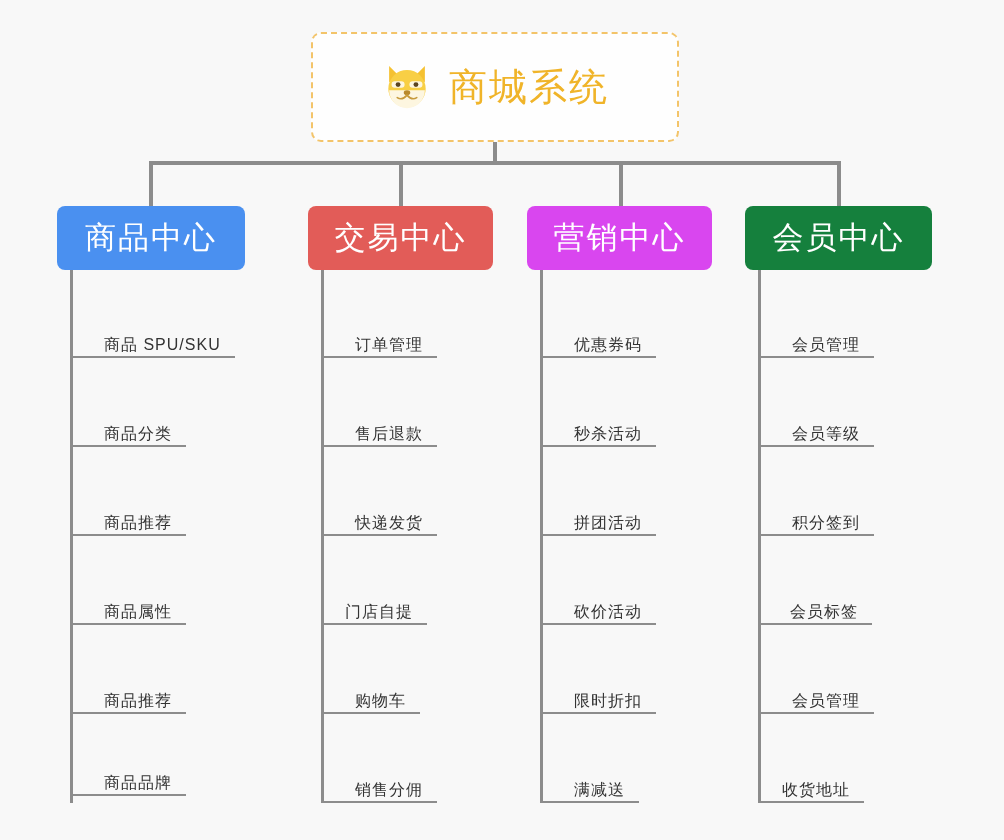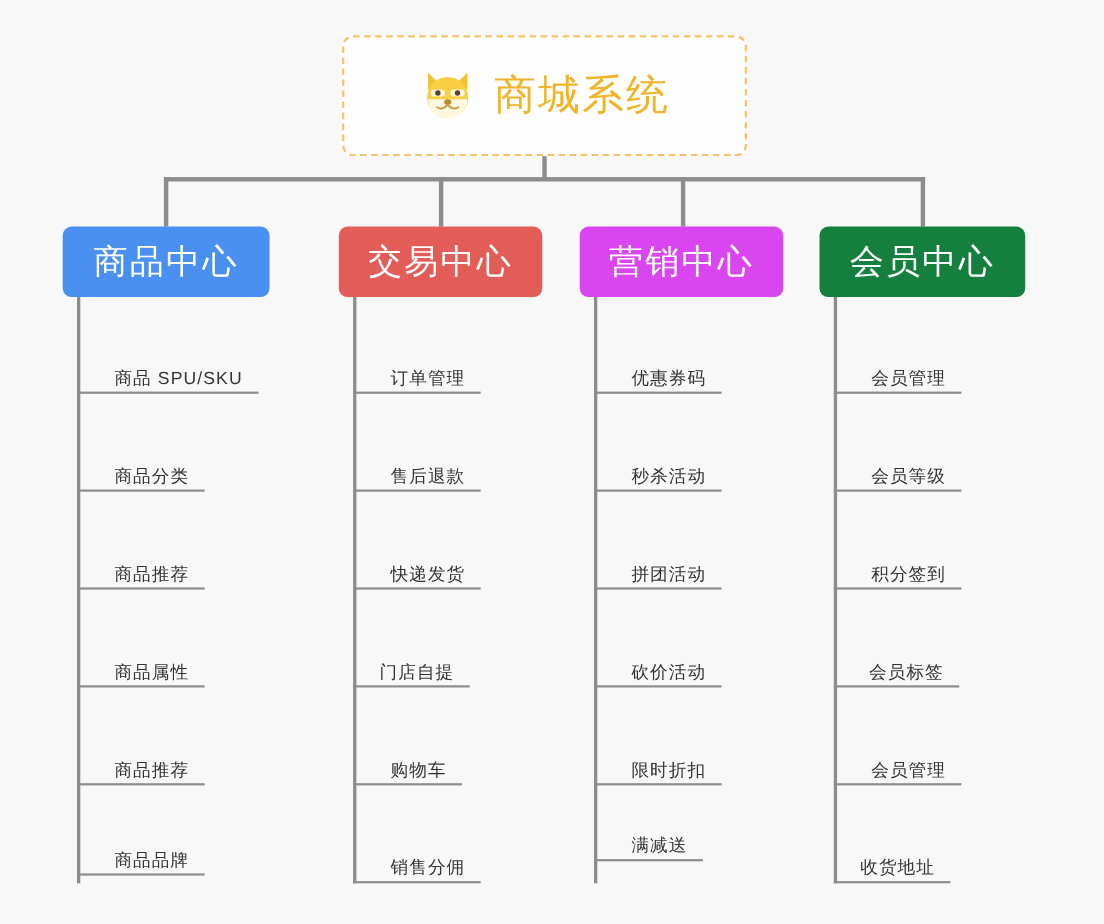--- a/index.html
+++ b/index.html
@@ -233,21 +233,21 @@
       </div>
     <div class="leaf" style="top: 222px;">
         <span class="leaf-label">拼团活动</span>
       </div>
     <div class="leaf" style="top: 311px;">
         <span class="leaf-label">砍价活动</span>
       </div>
     <div class="leaf" style="top: 400px;">
         <span class="leaf-label">限时折扣</span>
       </div>
-    <div class="leaf" style="top: 469px;">
+    <div class="leaf" style="top: 489px;">
         <span class="leaf-label">满减送</span>
       </div>
   </div>
 
   <div class="leaf-col l3">
     <div class="spine" style="height: 533px;"></div>
     <div class="leaf" style="top: 44px;">
         <span class="leaf-label">会员管理</span>
       </div>
     <div class="leaf" style="top: 133px;">

